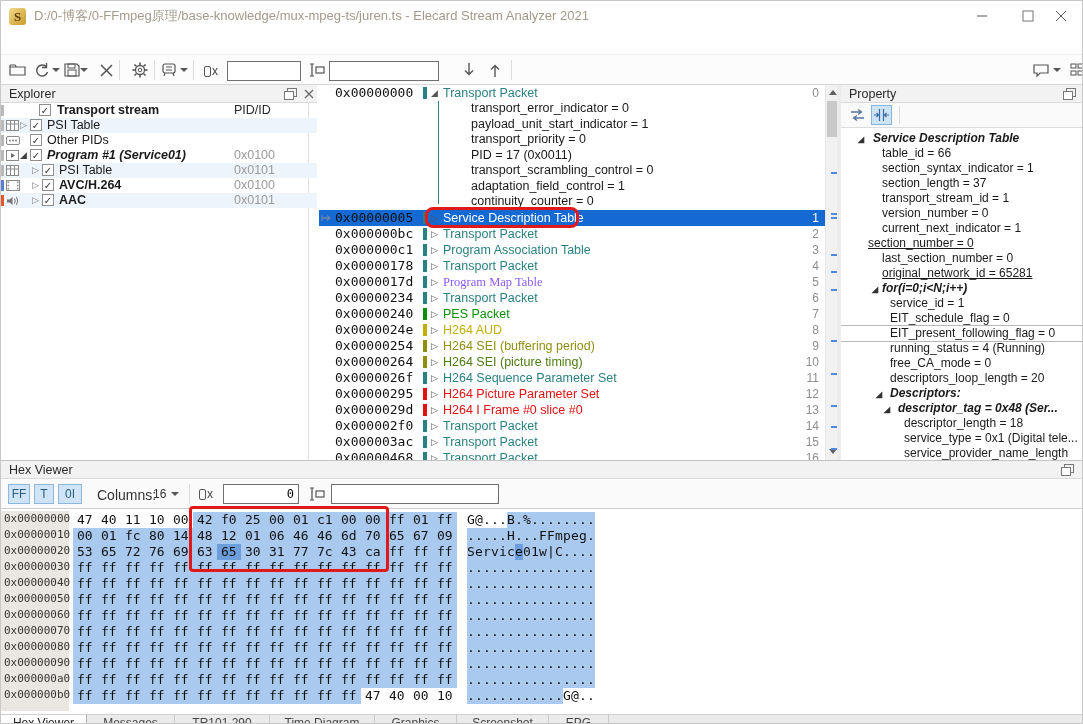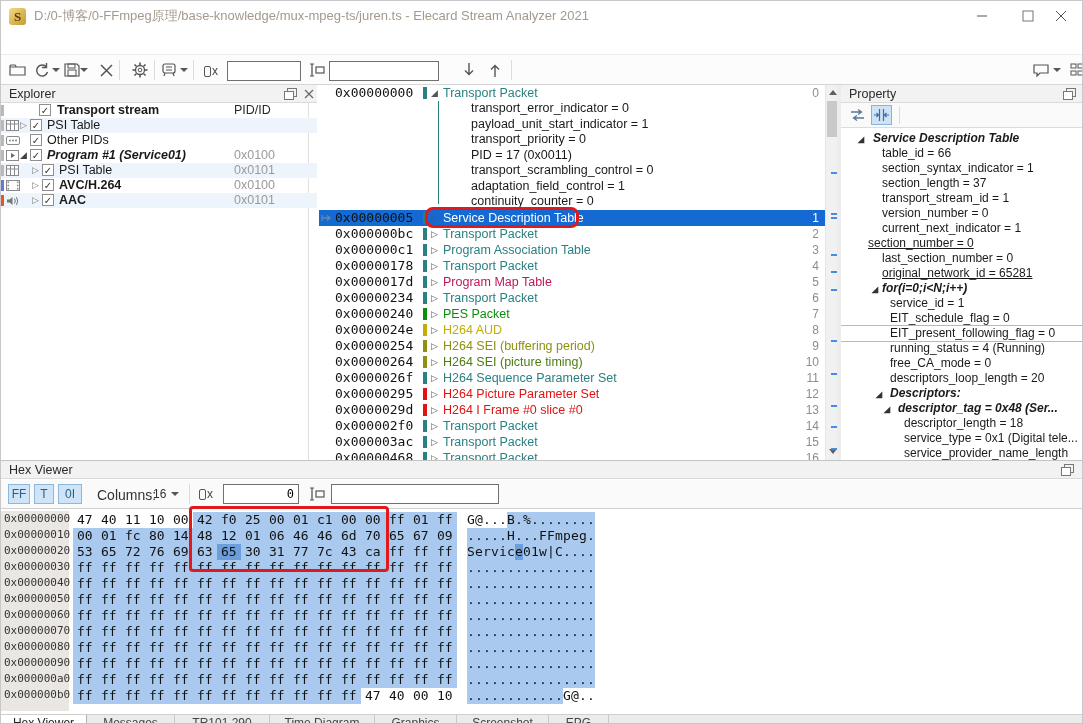--- a/index.html
+++ b/index.html
@@ -368,21 +368,21 @@
           <span class="pk-addr">0x00000178</span>
           <span class="pk-bar" style="background: rgb(42, 129, 129);"></span>
           <span class="pk-exp">▷</span>
           <span class="pk-label" style="color: rgb(42, 129, 129);">Transport Packet</span>
           <span class="pk-num">4</span>
         </div>
         <div class="pk-row">
           <span class="pk-addr">0x0000017d</span>
           <span class="pk-bar" style="background: rgb(42, 129, 129);"></span>
           <span class="pk-exp">▷</span>
-          <span class="pk-label" style="color: #be185d;">Program Map Table</span>
+          <span class="pk-label" style="color: #8b5cf6; font-family: Liberation Serif, serif;">Program Map Table</span>
           <span class="pk-num">5</span>
         </div>
         <div class="pk-row">
           <span class="pk-addr">0x00000234</span>
           <span class="pk-bar" style="background: rgb(42, 129, 129);"></span>
           <span class="pk-exp">▷</span>
           <span class="pk-label" style="color: rgb(42, 129, 129);">Transport Packet</span>
           <span class="pk-num">6</span>
         </div>
         <div class="pk-row">

